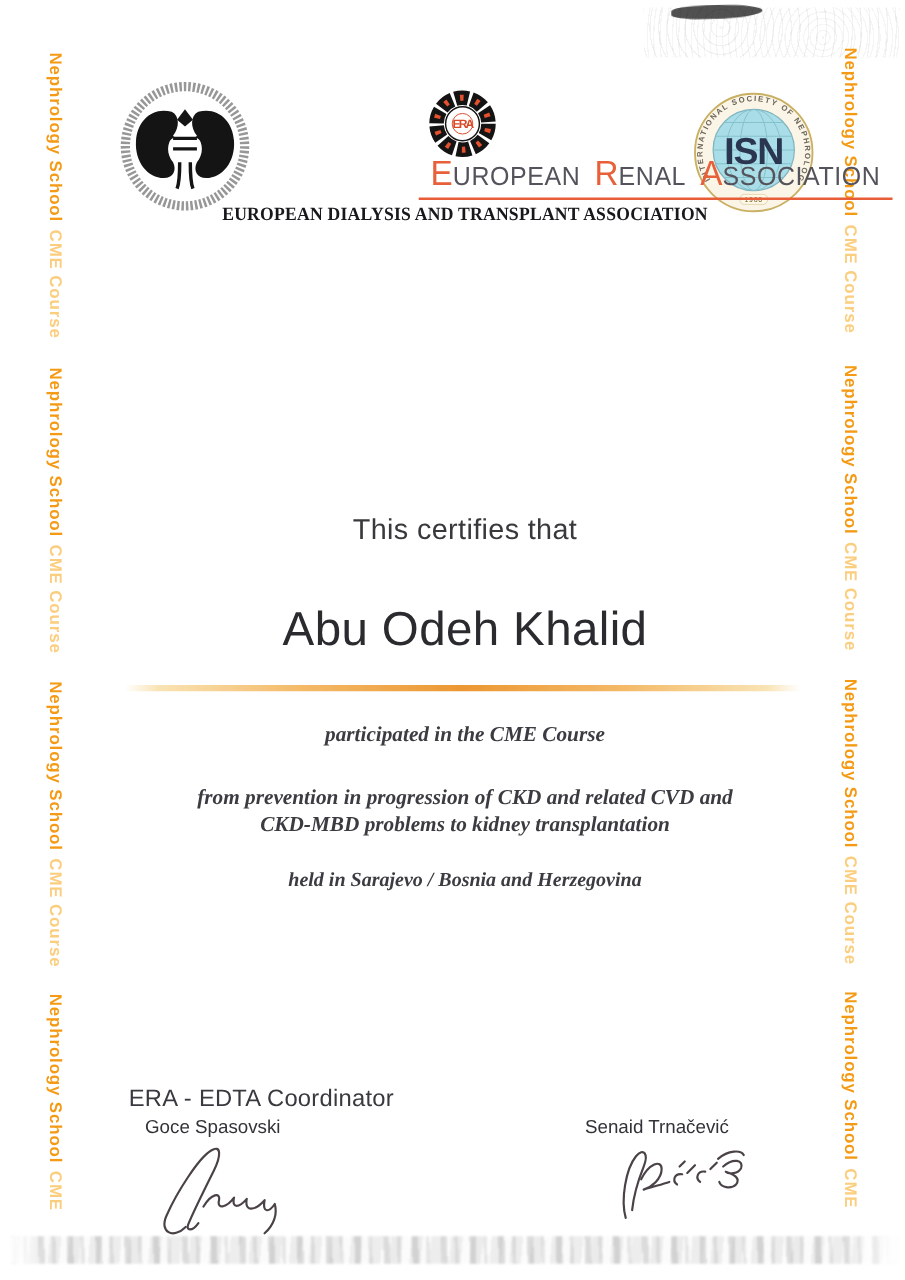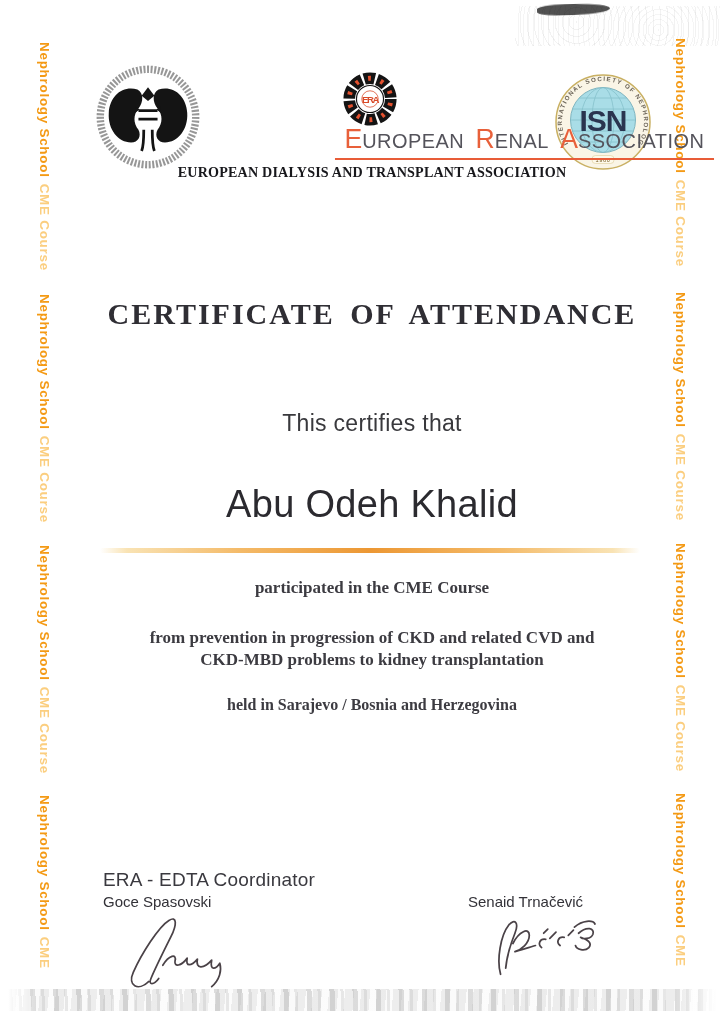--- a/index.html
+++ b/index.html
@@ -26,21 +26,21 @@
 
   
   .ctext{position:absolute;left:20px;width:704px;text-align:center;}
   .title{top:297px;font-family:"Liberation Serif",serif;font-weight:700;font-size:30px;
          letter-spacing:2px;word-spacing:6px;color:#2F2E34;}
   .certifies{top:410px;font-size:23px;color:#39393D;letter-spacing:.3px;}
   .bigname{top:483px;font-size:38px;color:#2B2A2F;letter-spacing:.3px;}
   .goldline{position:absolute;top:548px;left:100px;width:540px;height:5px;border-radius:3px;
      background:linear-gradient(90deg,rgba(255,255,255,0) 0%,#F9E3B4 5%,#F4BA68 26%,
                 #EC9733 50%,#F4BA68 74%,#F9E3B4 95%,rgba(255,255,255,0) 100%);}
-  .serifline{font-family:"Liberation Serif",serif;font-weight:700;color:#3C3B41;}
+  .serifline{font-family:"Liberation Serif",serif;font-weight:700;color:#3C3B41;font-style:italic;}
   .participated{top:578px;font-size:17px;}
   .course1{top:628px;font-size:17px;}
   .course2{top:650px;font-size:17px;}
   .held{top:696px;font-size:16px;}
   .dateline{top:716px;font-size:16px;}
   .dateline sup{font-size:.6em;}
 
   
   .sigrole{position:absolute;font-size:19px;color:#3A393F;letter-spacing:.2px;}
   .signame{position:absolute;font-size:15px;color:#333238;}
@@ -120,31 +120,30 @@
     <text x="50" y="59" text-anchor="middle" font-family="Liberation Sans, sans-serif" font-size="30" font-weight="700" fill="#2A3550" letter-spacing="-1">ISN</text>
     <rect x="39" y="83.5" width="22" height="8" rx="3.5" fill="#FDF9EA" stroke="#D8C58A" stroke-width=".5"></rect>
     <text x="50" y="89.6" text-anchor="middle" font-family="Liberation Sans, sans-serif" font-size="5.6" fill="#7A5C22" letter-spacing=".6">1960</text>
   </svg>
 
   <div class="wordmark-wrap">
     <span class="wordmark"><span class="word"><span class="ini">E</span><span class="rest">UROPEAN</span></span><span class="word"><span class="ini">R</span><span class="rest">ENAL</span></span><span class="word"><span class="ini">A</span><span class="rest">SSOCIATION</span></span></span>
   </div>
   <div class="edta">EUROPEAN DIALYSIS AND TRANSPLANT ASSOCIATION</div>
 
-  <div class="ctext title">CERTIFICATE OF ATTENDANCE</div>
   <div class="ctext certifies">This certifies that</div>
   <div class="ctext bigname">Abu Odeh Khalid</div>
   <div class="goldline"></div>
   <div class="ctext serifline participated">participated in the CME Course</div>
   <div class="ctext serifline course1">from prevention in progression of CKD and related CVD and</div>
   <div class="ctext serifline course2">CKD-MBD problems to kidney transplantation</div>
   <div class="ctext serifline held">held in Sarajevo / Bosnia and Herzegovina</div>
 
   <div class="sigrole" style="left:103px;top:869px">ERA - EDTA Coordinator</div>
-  <div class="signame" style="left:103px;top:893px">Goce Spasovski</div>
+  <div class="signame" style="left:116px;top:893px">Goce Spasovski</div>
   <svg class="sig" style="left:118px;top:912px" width="112" height="80" viewBox="0 0 110 78">
     <path d="M30,68 C20,78 9,72 15,59 C23,41 40,14 50,8 C58,3 58,12 52,24 C44,40 36,56 32,66 C30,71 35,72 40,65"></path>
     <path d="M44,52 C50,42 58,40 56,48 C55,54 62,53 68,45 C66,54 72,53 78,46 C76,56 84,56 92,47 C90,58 96,56 100,50 C102,57 100,66 92,73"></path>
   </svg>
 
   <div class="signame" style="left:468px;top:893px">Senaid Trnačević</div>
   <svg class="sig" style="left:478px;top:910px" width="118" height="68" viewBox="0 0 115 65">
     <path d="M22,62 C18,48 22,24 30,14 C36,7 40,12 36,22 C32,32 28,46 27,56"></path>
     <path d="M34,32 C40,20 50,16 50,24 C50,32 42,38 36,40 C42,38 50,36 56,34"></path>
     <path d="M62,36 C58,33 60,27 66,28 M70,27 l6,-6 M64,22 l4,-4"></path>

